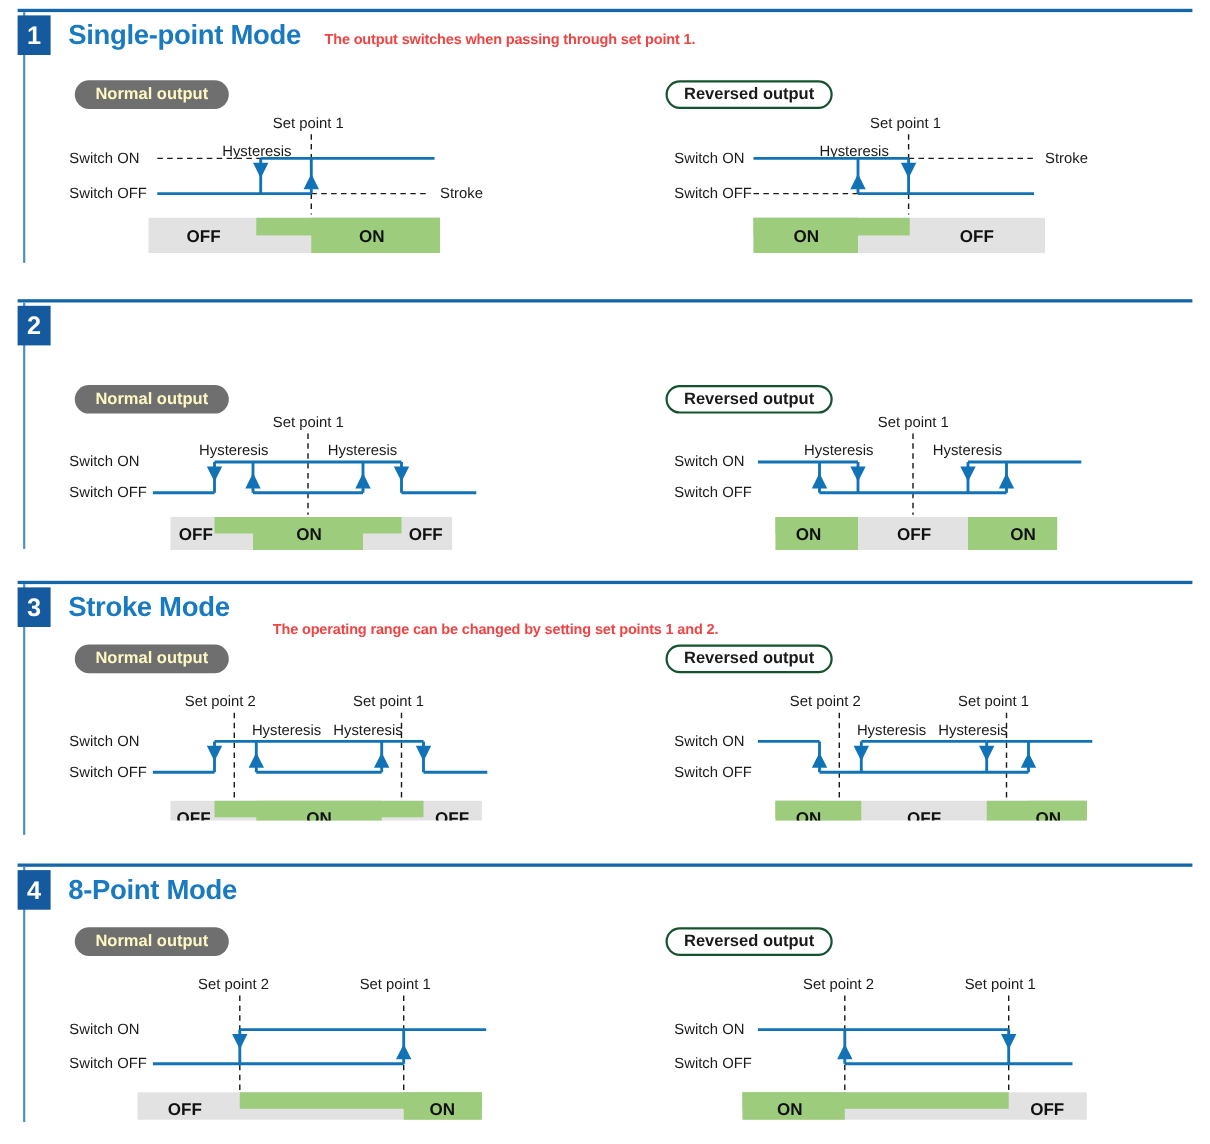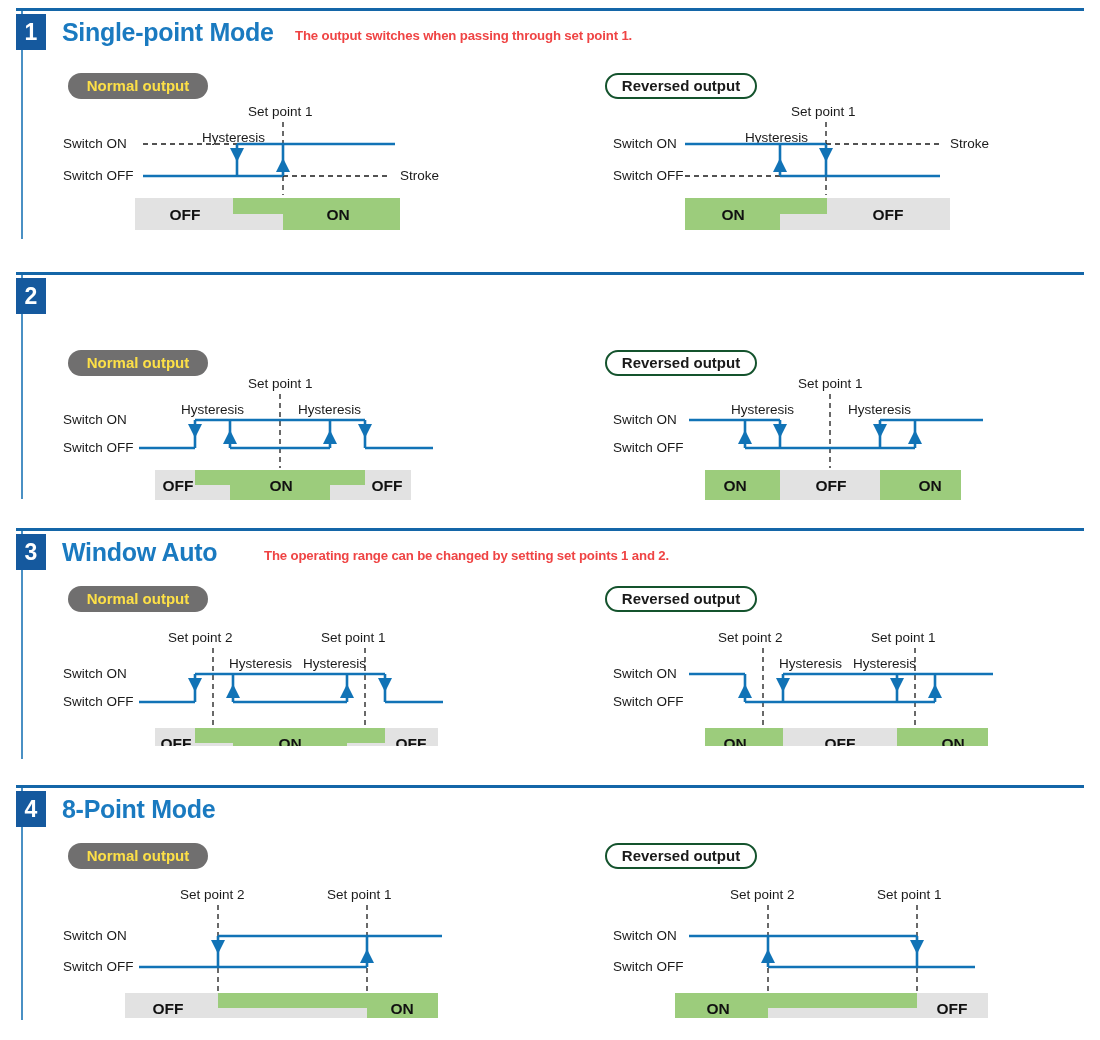--- a/index.html
+++ b/index.html
@@ -68,21 +68,21 @@
     height: 26px;
     border-radius: 13px;
     font-weight: bold;
     font-size: 15px;
     line-height: 25px;
     text-align: center;
     white-space: nowrap;
   }
   .pill-normal {
     background: #706f6f;
-    color: #fde047;
+    color: #fef9c3;
     width: 140px;
   }
   .pill-reversed {
     background: #ffffff;
     color: #1a1a1a;
     border: 2px solid #14532d;
     width: 152px;
     line-height: 22px;
   }
   svg { display: block; }
@@ -239,22 +239,22 @@
         <text class="bar-txt" x="226" y="141" text-anchor="middle">OFF</text>
         <text class="bar-txt" x="325" y="141" text-anchor="middle">ON</text>
       </svg>
     </div>
   </div>
 
   <div class="section" style="top:528px; height:250px;">
     <div class="sec-rule"></div>
     <div class="sec-spine" style="height:228px;"></div>
     <div class="badge">3</div>
-    <div class="sec-title">Window Auto</div>
-    <div class="sec-desc" style="left:264px; width:820px;">The operating range can be changed by setting set points 1 and 2.</div>
+    <div class="sec-title">Stroke Mode</div>
+    <div class="sec-desc" style="left:248px; width:820px;margin-top:16px;">The operating range can be changed by setting set points 1 and 2.</div>
 
     <div class="diagram" style="left:55px; top:58px;">
       <div class="pill-normal" style="left:13px; top:0px; position:absolute;">Normal output</div>
       <svg width="420" height="160">
         <text class="lbl" x="113" y="56">Set point 2</text>
         <text class="lbl" x="266" y="56">Set point 1</text>
         <text class="lbl" x="174" y="82">Hysteresis</text>
         <text class="lbl" x="248" y="82">Hysteresis</text>
         <text class="lbl" x="8" y="92">Switch ON</text>
         <text class="lbl" x="8" y="120">Switch OFF</text>

